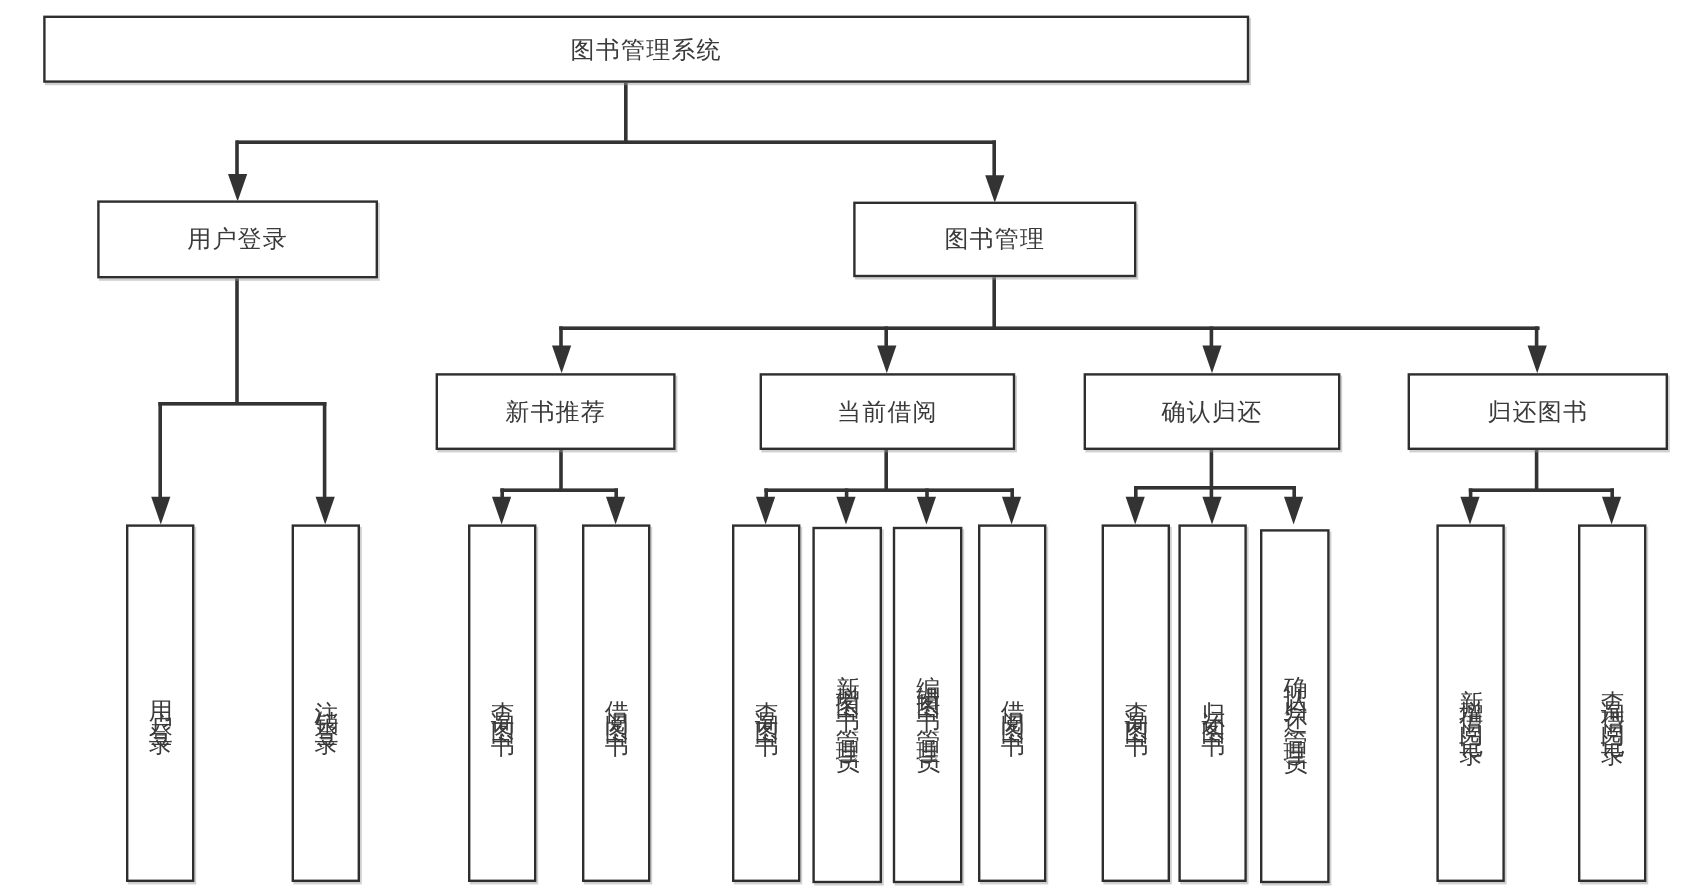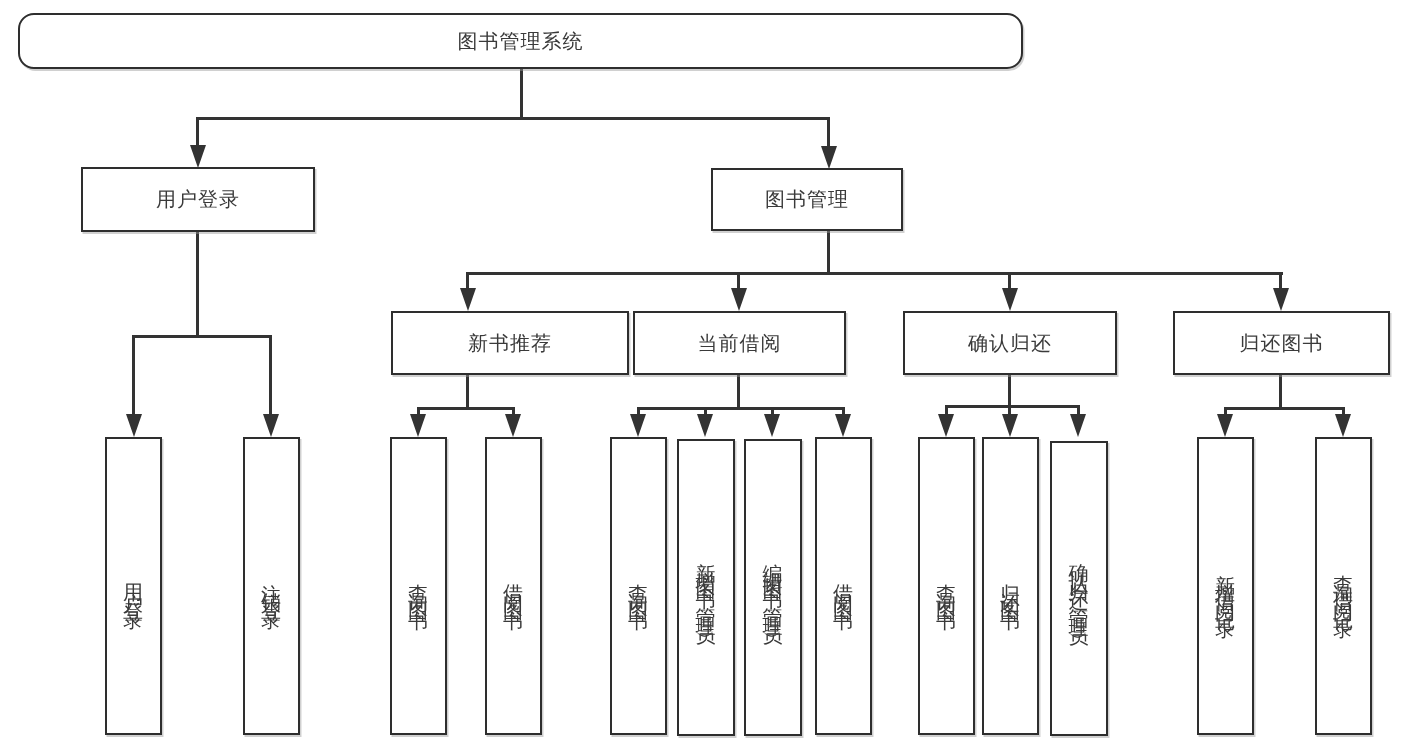--- a/index.html
+++ b/index.html
@@ -114,27 +114,27 @@
   <div class="vl" style="left:1077px;top:405px;height:14px;"></div>
   <div class="ar" style="left:1070px;top:414px;"></div>
 
   <div class="vl" style="left:1279px;top:373px;height:36px;"></div>
   <div class="hl" style="top:407px;left:1224px;width:121px;"></div>
   <div class="vl" style="left:1224px;top:407px;height:12px;"></div>
   <div class="ar" style="left:1217px;top:414px;"></div>
   <div class="vl" style="left:1342px;top:407px;height:12px;"></div>
   <div class="ar" style="left:1335px;top:414px;"></div>
 
-  <div class="node" style="left:18px;top:13px;width:1005px;height:56px;border-radius:16px;">图书管理系统</div>
+  <div class="node" style="left:36px;top:13px;width:1005px;height:56px;">图书管理系统</div>
 
   <div class="node" style="left:81px;top:167px;width:234px;height:65px;">用户登录</div>
 
-  <div class="node" style="left:711px;top:168px;width:192px;height:63px;">图书管理</div>
+  <div class="node" style="left:711px;top:168px;width:236px;height:63px;">图书管理</div>
 
-  <div class="node" style="left:363px;top:311px;width:238px;height:64px;margin-left:28px;">新书推荐</div>
+  <div class="node" style="left:363px;top:311px;width:200px;height:64px;">新书推荐</div>
 
   <div class="node" style="left:633px;top:311px;width:213px;height:64px;">当前借阅</div>
 
   <div class="node" style="left:903px;top:311px;width:214px;height:64px;">确认归还</div>
 
   <div class="node" style="left:1173px;top:311px;width:217px;height:64px;">归还图书</div>
 
   <div class="vnode" style="left:105px;top:437px;width:57px;height:298px;">用户登录</div>
   <div class="vnode" style="left:243px;top:437px;width:57px;height:298px;">注销登录</div>
 

